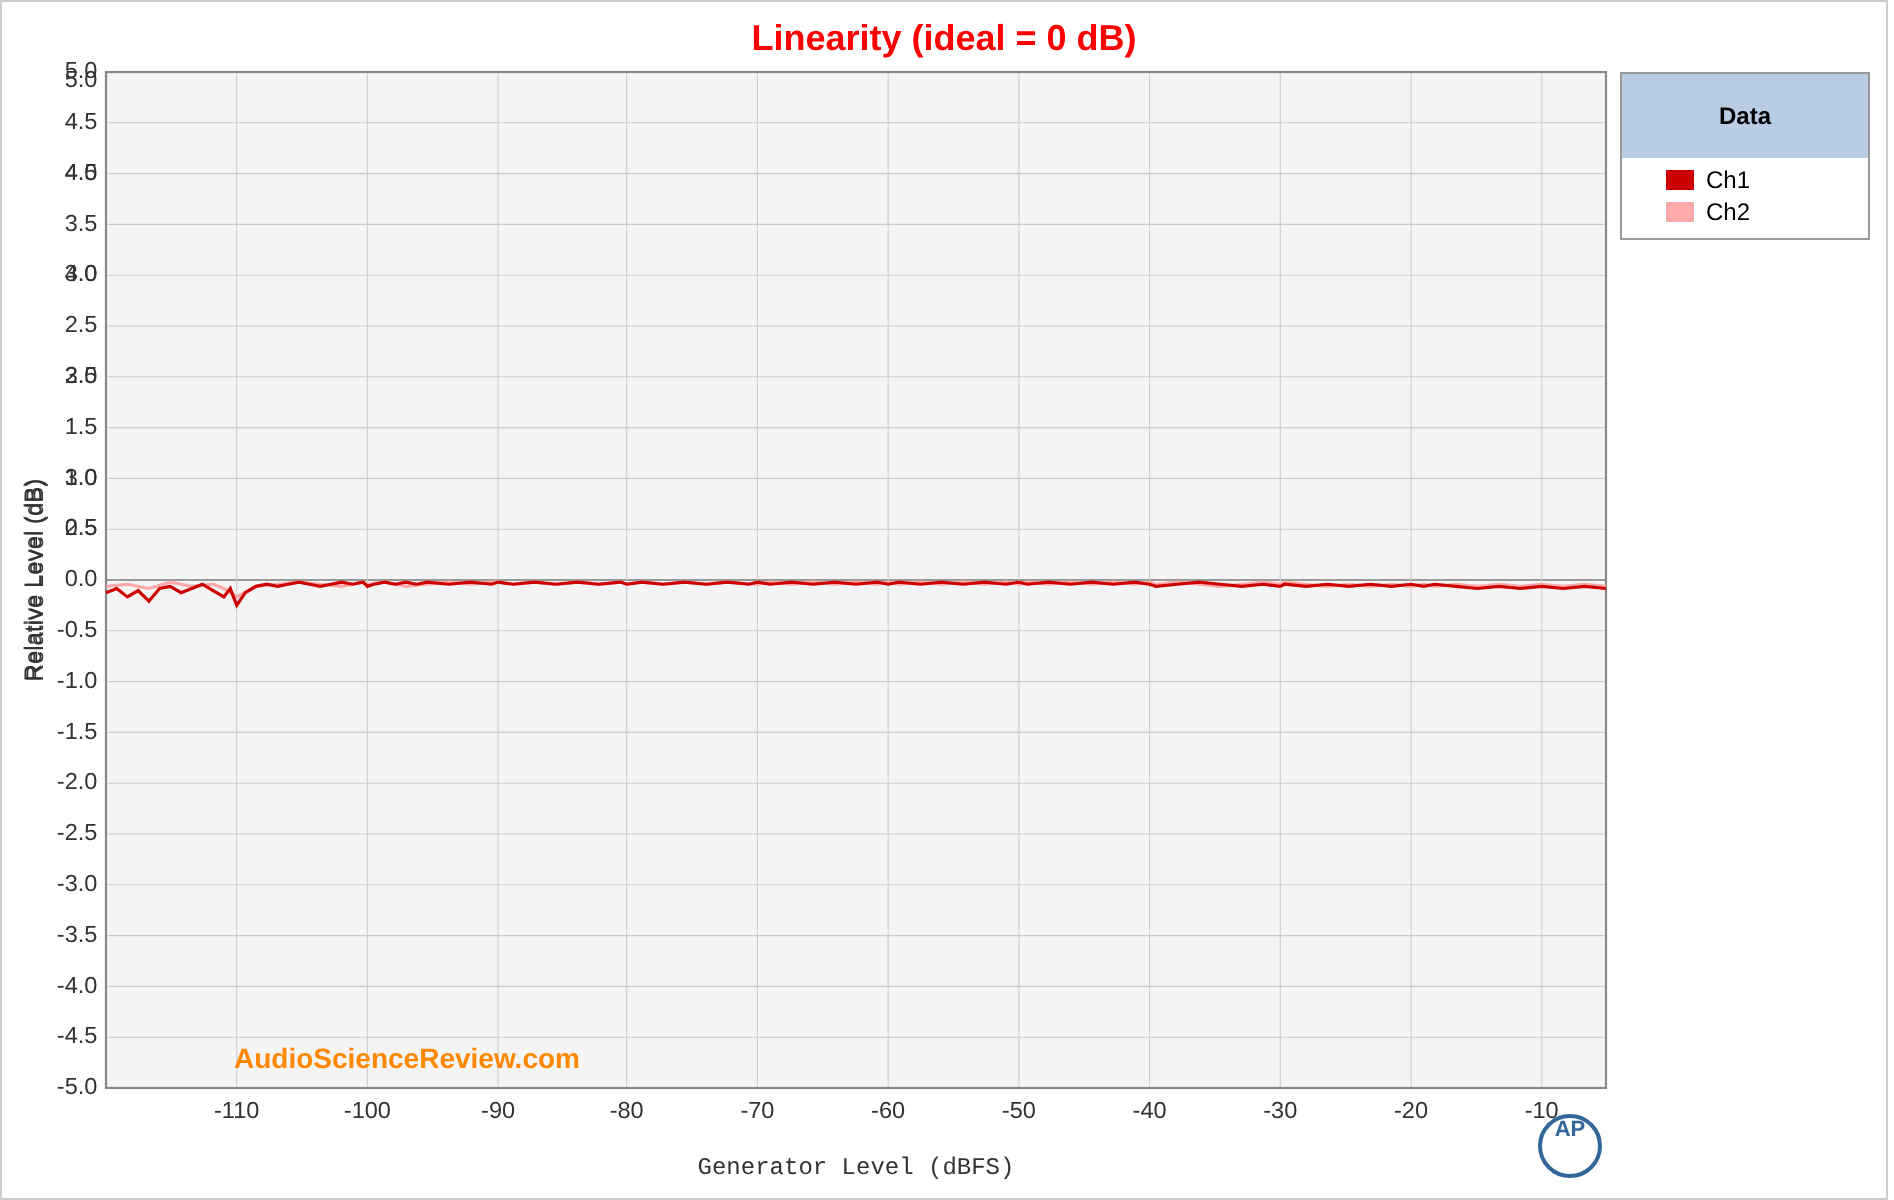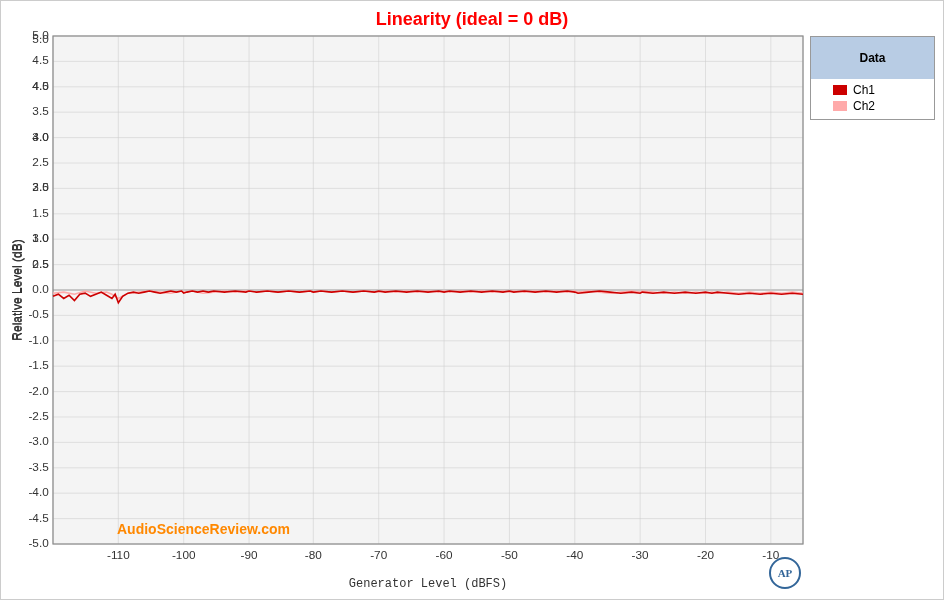--- a/index.html
+++ b/index.html
@@ -70,26 +70,25 @@
     }
     .ap-logo {
       position: absolute;
       bottom: 10px;
       right: 142px;
       width: 32px;
       height: 32px;
       border-radius: 50%;
       border: 2px solid #336699;
       display: flex;
-      align-items: center;
+      align-items: flex-start;
       justify-content: center;
       font-size: 11px;
       font-weight: bold;
       color: #336699;
-      font-family: Liberation Serif, serif;
     }
     .device-label {
       position: absolute;
       top: 55px;
       left: 80px;
       color: #3399cc;
       font-size: 16px;
       font-weight: bold;
       line-height: 1.4;
     }

